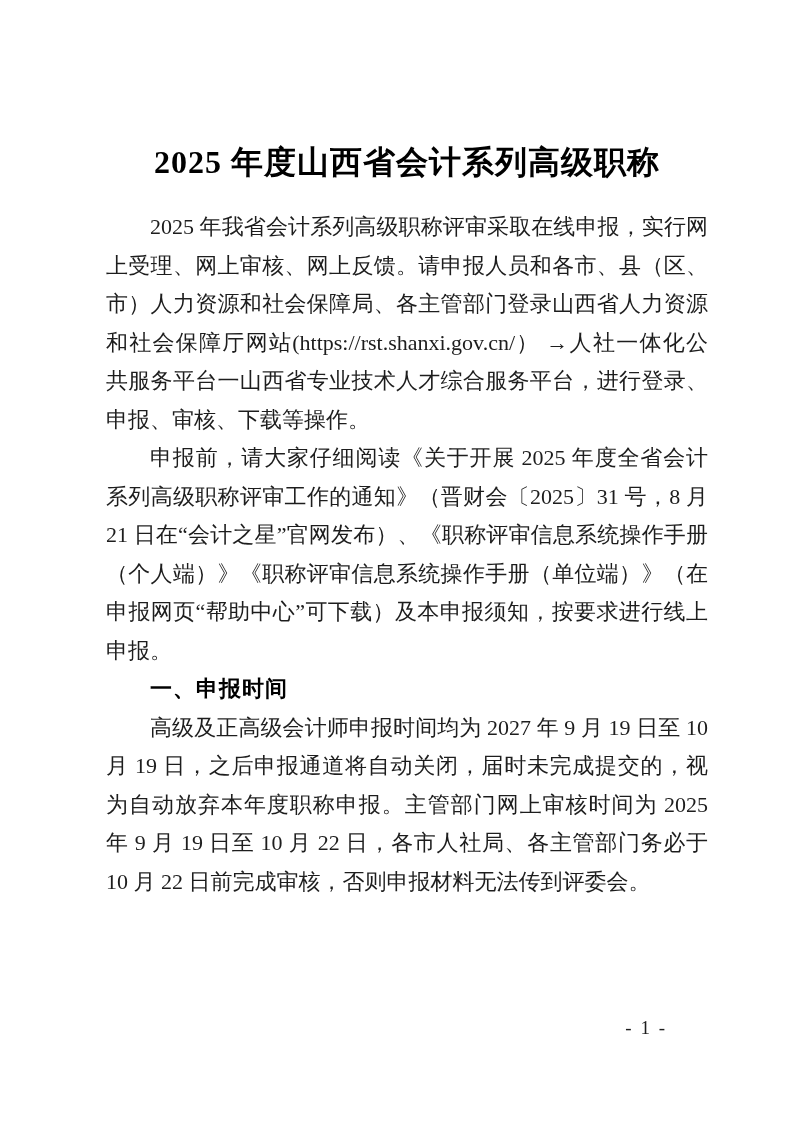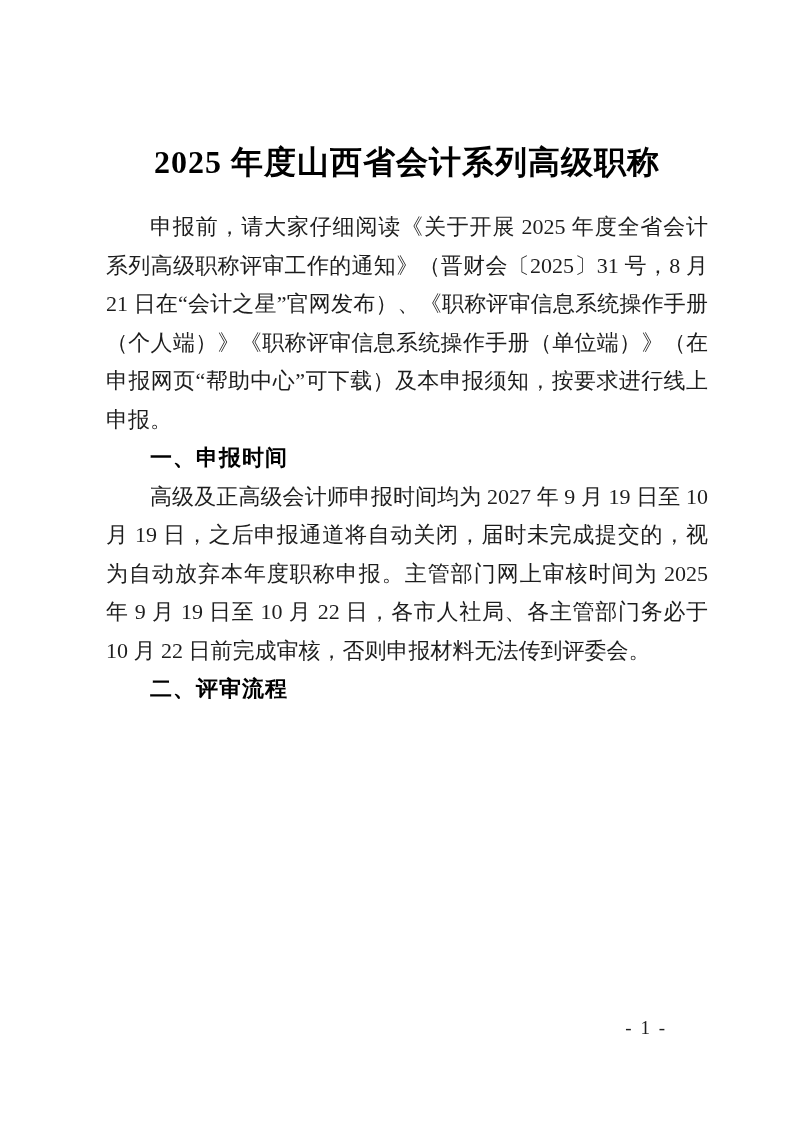--- a/index.html
+++ b/index.html
@@ -64,20 +64,20 @@
 </style>
 </head>
 <body>
 
 <div class="page">
   <div class="content">
     <div class="doc-title">
       <div>2025 年度山西省会计系列高级职称</div>
     </div>
     <div class="doc-body">
+        <div class="doc-paragraph">2025 年我省会计系列高级职称评审采取在线申报，实行网上受理、网上审核、网上反馈。请申报人员和各市、县（区、市）人力资源和社会保障局、各主管部门登录山西省人力资源和社会保障厅网站(https://rst.shanxi.gov.cn/） →人社一体化公共服务平台一山西省专业技术人才综合服务平台，进行登录、申报、审核、下载等操作。</div>
         <div class="doc-paragraph">申报前，请大家仔细阅读《关于开展 2025 年度全省会计系列高级职称评审工作的通知》（晋财会〔2025〕31 号，8 月 21 日在“会计之星”官网发布）、《职称评审信息系统操作手册（个人端）》《职称评审信息系统操作手册（单位端）》（在申报网页“帮助中心”可下载）及本申报须知，按要求进行线上申报。</div>
         <div class="doc-heading">一、申报时间</div>
         <div class="doc-paragraph">高级及正高级会计师申报时间均为 2027 年 9 月 19 日至 10 月 19 日，之后申报通道将自动关闭，届时未完成提交的，视为自动放弃本年度职称申报。主管部门网上审核时间为 2025 年 9 月 19 日至 10 月 22 日，各市人社局、各主管部门务必于 10 月 22 日前完成审核，否则申报材料无法传到评委会。</div>
-        <div class="doc-heading">二、评审流程</div>
       </div>
   </div>
   <div class="page-number">- 1 -</div>
 </div>
 
 </body></html>

